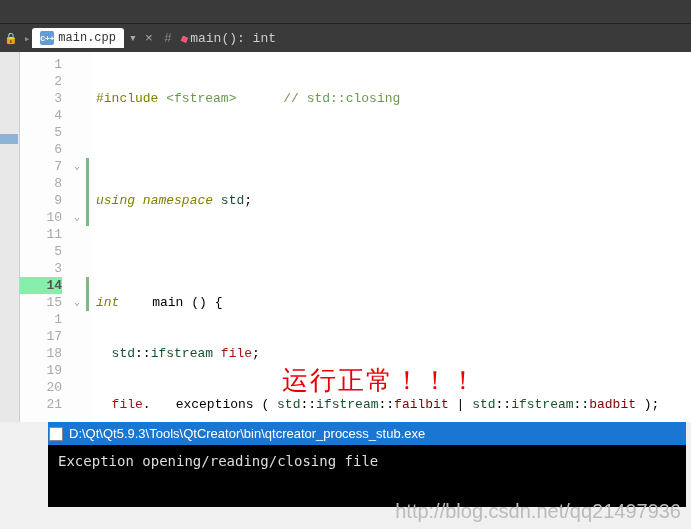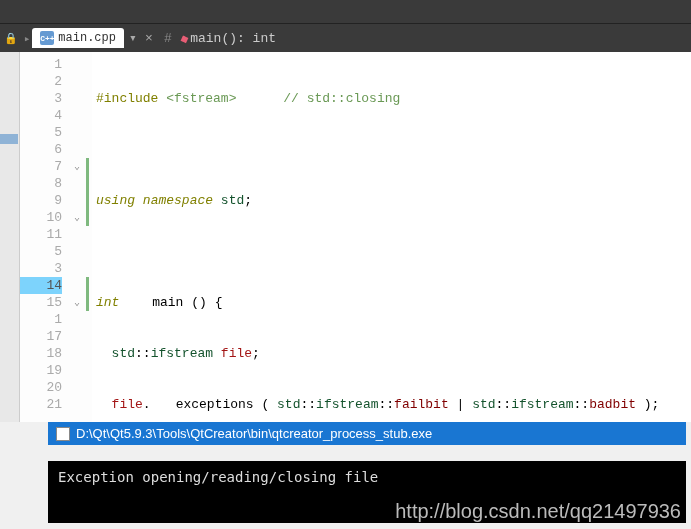--- a/index.html
+++ b/index.html
@@ -12,40 +12,40 @@
   .tab-dropdown { width: 14px; height: 14px; color: #aaa; display: flex; align-items: center; justify-content: center; cursor: pointer; }
   .tab-close { width: 14px; height: 14px; color: #aaa; display: flex; align-items: center; justify-content: center; cursor: pointer; }
   .breadcrumb-sep { color: #888; margin: 0 6px; }
   .breadcrumb-icon { color: #e85d75; font-size: 14px; transform: rotate(-20deg); display: inline-block; }
   .breadcrumb-text { color: #ccc; font-size: 13px; }
   .editor-area { display: flex; height: 370px; }
   .sidebar { width: 20px; background: #e8e8e8; border-right: 1px solid #ccc; }
   .sidebar-marker { width: 18px; height: 10px; background: #8fb3d6; margin-top: 82px; }
   .gutter { width: 48px; background: #fdfdfd; text-align: right; padding-right: 6px; color: #aaa; line-height: 17px; padding-top: 4px; position: relative; }
   .gutter .ln { height: 17px; position: relative; }
-  .gutter .ln.current { color: #555; background: #7dd3fc; font-weight: normal; }
+  .gutter .ln.current { color: #555; background: #86efac; font-weight: bold; }
   .fold-col { width: 18px; background: #fdfdfd; padding-top: 4px; line-height: 17px; }
   .fold-col .f { height: 17px; text-align: center; color: #888; font-size: 10px; }
   .mark-col { width: 6px; background: #fdfdfd; padding-top: 4px; line-height: 17px; }
   .mark-col .m { height: 17px; }
   .mark-col .m.g { border-left: 3px solid #7fb97f; }
   .code { flex: 1; background: #fff; padding-top: 4px; line-height: 17px; font-size: 13px; white-space: pre; position: relative; }
   .code .line { height: 17px; padding-left: 4px; }
   .c-comment { color: #6a9955; }
   .c-keyword { color: #808000; }
   .c-keyword2 { color: #808000; font-style: italic; }
   .c-type { color: #14532d; }
   .c-func { color: #000; margin-left: 25px; }
   .c-hl { color: #800000; }
   .c-var { color: #a31515; }
   .annotation { position: absolute; top: 320px; left: 190px; font-family: "SimSun","宋体",serif; font-size: 26px; color: #e60000; letter-spacing: 2px; pointer-events: none; }
   .console-wrap { position: absolute; top: 422px; left: 48px; width: 638px; }
-  .console-title { background: #1976d2; color: #fff; padding: 4px 8px; font-size: 13px; display: flex; align-items: center; gap: 6px; font-family: "Segoe UI", sans-serif; }
+  .console-title { background: #1976d2; color: #fff; padding: 4px 1px; font-size: 13px; display: flex; align-items: center; gap: 6px; font-family: "Segoe UI", sans-serif; }
   .console-icon { width: 14px; height: 14px; background: #fff; border: 1px solid #888; display: inline-block; }
-  .console-body { background: #000; color: #ddd; padding: 8px 10px; height: 62px; font-family: "Consolas", monospace; font-size: 14px; margin-top: 16px; }
+  .console-body { background: #000; color: #ddd; padding: 8px 10px; height: 62px; font-family: "Consolas", monospace; font-size: 14px; }
   .watermark { position: absolute; bottom: 6px; right: 10px; color: #bbb; font-size: 20px; font-family: sans-serif; }
   .lock-icon { color: #888; font-size: 11px; margin-right: 4px; }
 </style>
 </head>
 <body>
 
 <div class="top-bar"></div>
 
 <div class="tab-bar">
   <span class="lock-icon">🔒</span>
@@ -147,20 +147,21 @@
     
     
     
     
     
     
     
     
     
     
+    <div class="annotation">运行正常！！！</div>
   </div>
 </div>
 
 <div class="console-wrap">
   <div class="console-title">
     <span class="console-icon"></span>
     <span>D:\Qt\Qt5.9.3\Tools\QtCreator\bin\qtcreator_process_stub.exe</span>
   </div>
   <div class="console-body">
     <span>Exception opening/reading/closing file</span>

